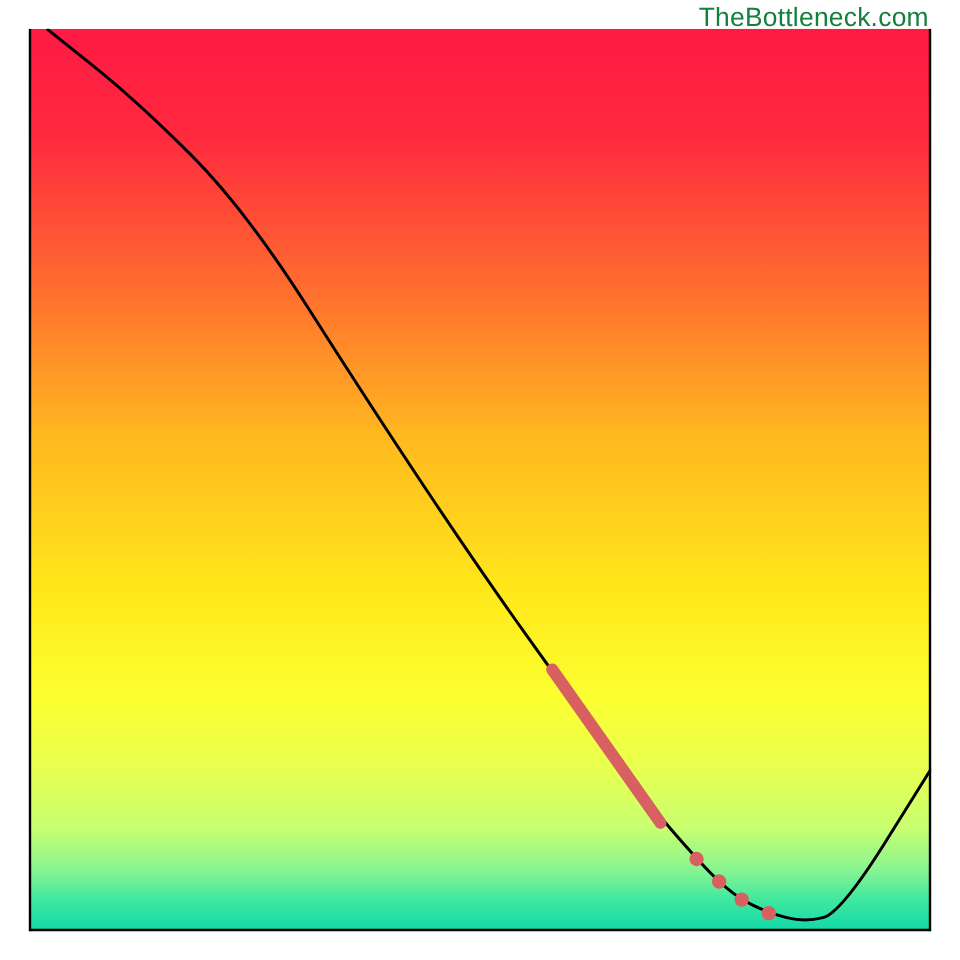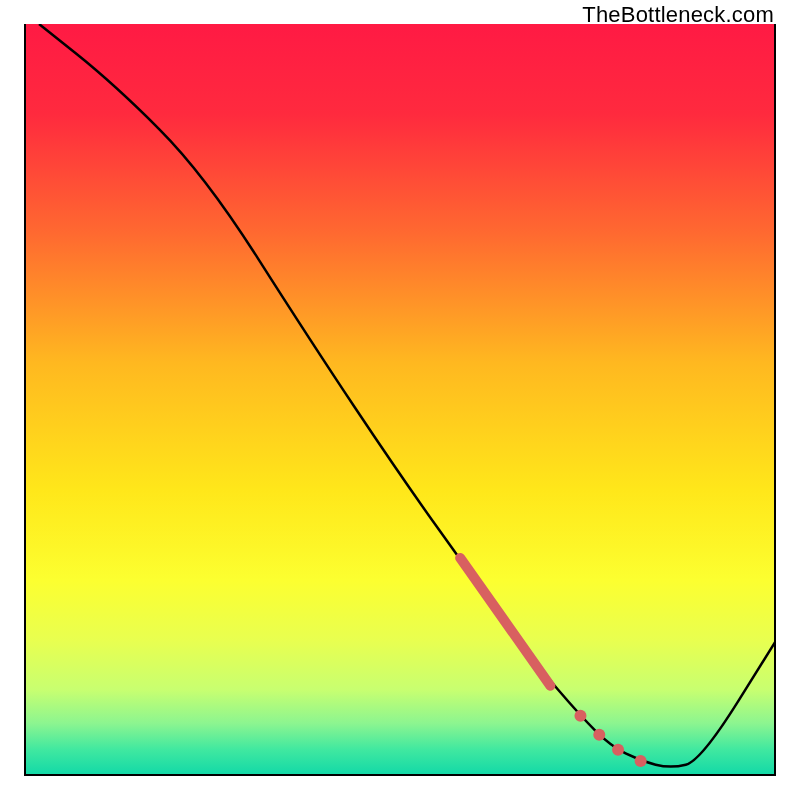--- a/index.html
+++ b/index.html
@@ -30,21 +30,21 @@
     top: 0;
     width: 100%;
     height: 100%;
   }
   .watermark {
     position: absolute;
     top: 2px;
     right: 26px;
     font-size: 22px;
     font-weight: 500;
-    color: #000000;
+    color: #15803d;
     letter-spacing: 0.2px;
   }
   .axis-line {
     stroke: #000000;
     stroke-width: 4;
     fill: none;
   }
   .curve {
     stroke: #000000;
     stroke-width: 2.5;

